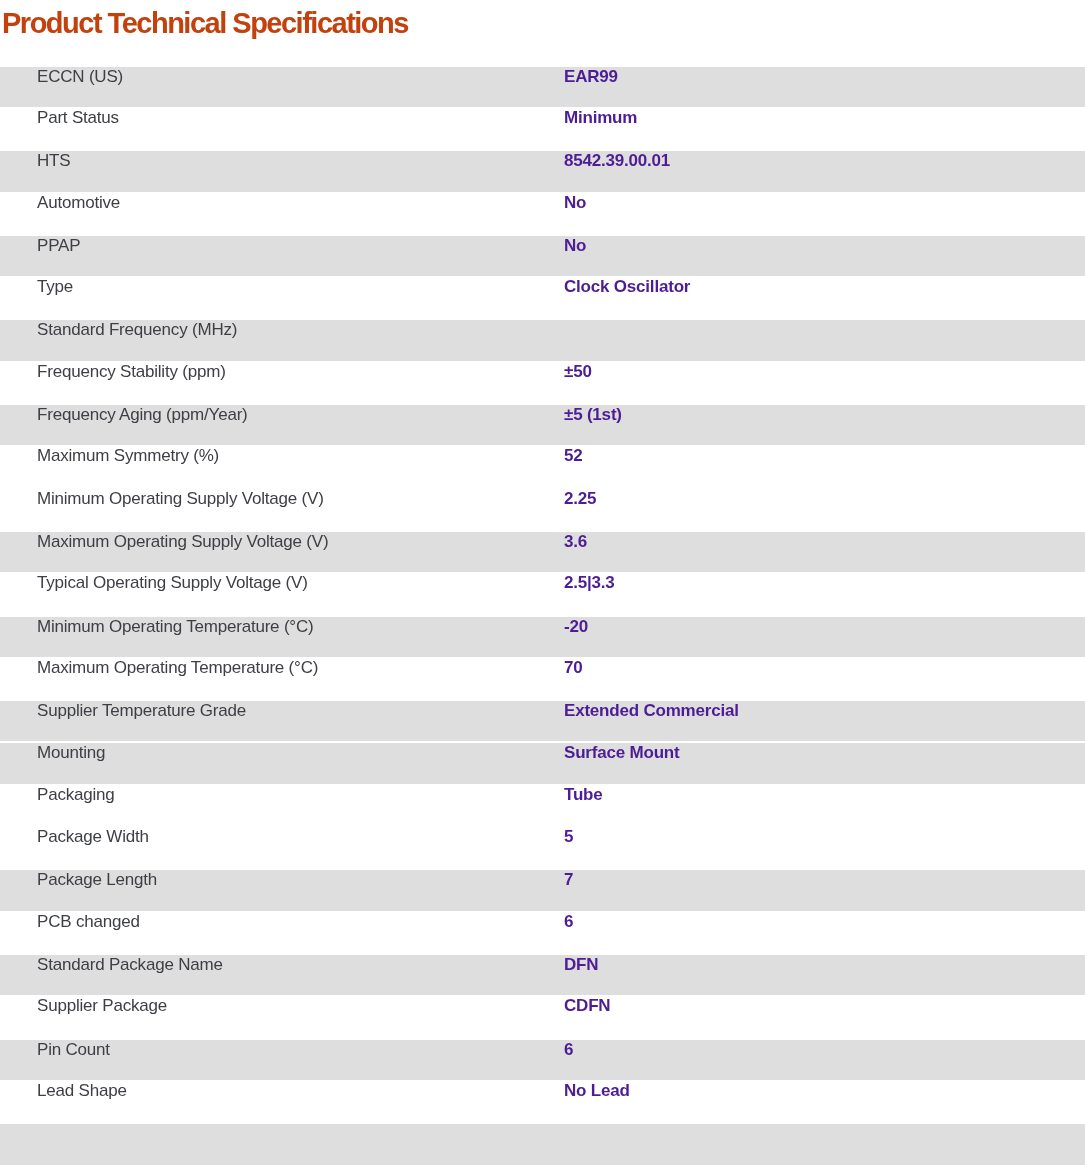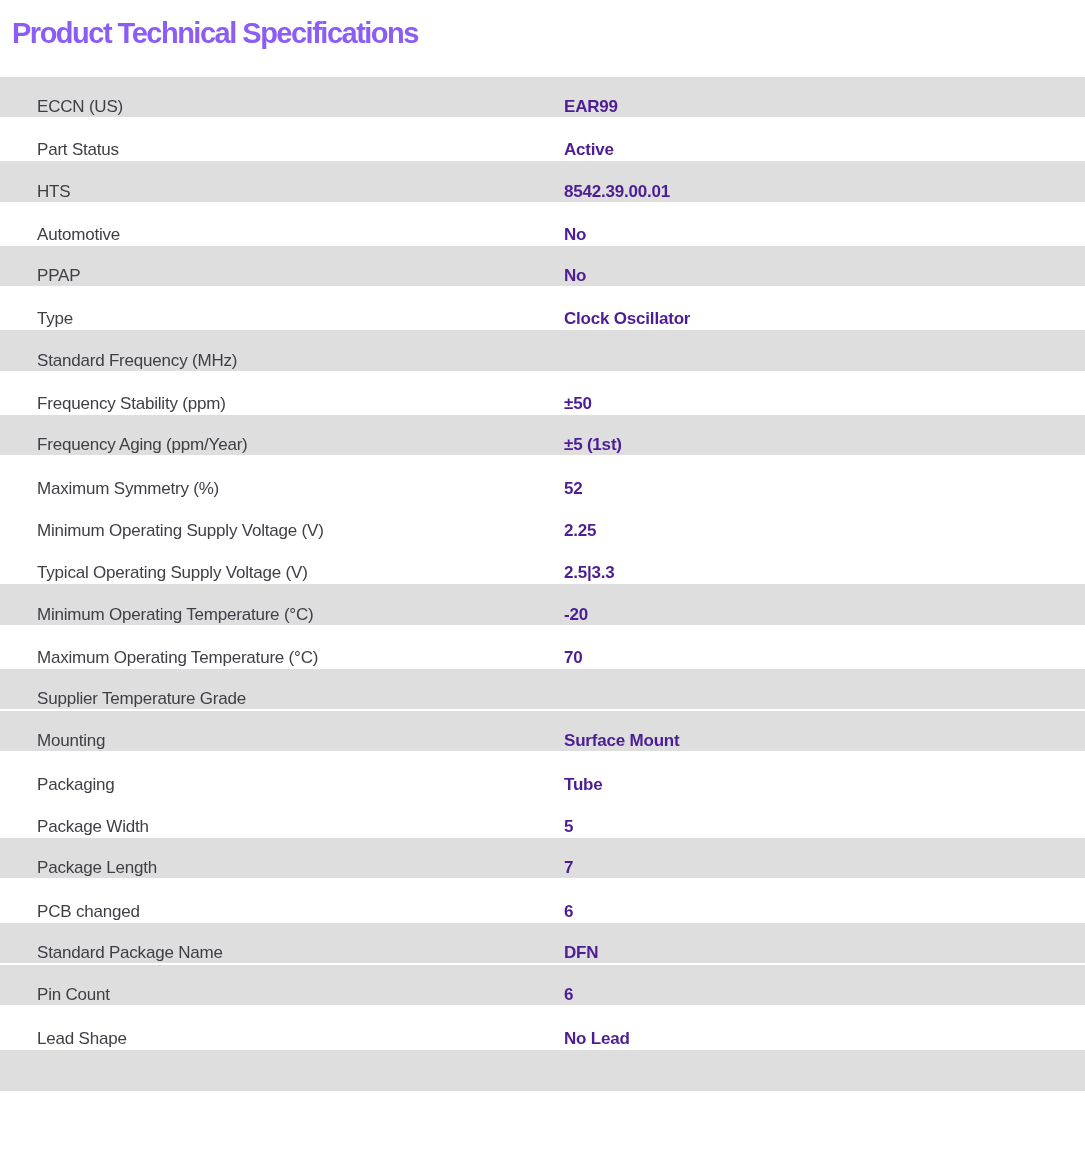--- a/index.html
+++ b/index.html
@@ -8,35 +8,35 @@
   }
   body {
     width: 1085px;
     height: 1172px;
     overflow: hidden;
     background: #ffffff;
     font-family: "Liberation Sans", sans-serif;
     position: relative;
   }
   .page-title {
-    margin: 10px;
+    margin: 0;
     padding: 5px 0 0 2px;
     font-size: 29px;
     font-weight: bold;
     letter-spacing: -1.5px;
-    color: #8b5cf6;
+    color: #c2410c;
     line-height: 1.3;
   }
   .spec-table {
     margin-top: 23px;
     width: 1085px;
   }
   .spec-row {
     display: flex;
-    align-items: flex-end;
+    align-items: flex-start;
     height: 42.3px;
     box-sizing: border-box;
     background: #ffffff;
   }
   .spec-row.alt {
     background: #dedede;
     border-top: 1px solid #ffffff;
     border-bottom: 1.5px solid #ffffff;
   }
   .spec-label {
@@ -69,21 +69,21 @@
 
 <h1 class="page-title">Product Technical Specifications</h1>
 
 <div class="spec-table" id="spec-table">
     <div class="spec-row alt">
       <div class="spec-label">ECCN (US)</div>
       <div class="spec-value">EAR99</div>
     </div>
     <div class="spec-row">
       <div class="spec-label">Part Status</div>
-      <div class="spec-value">Active</div>
+      <div class="spec-value">Minimum</div>
     </div>
     <div class="spec-row alt">
       <div class="spec-label">HTS</div>
       <div class="spec-value">8542.39.00.01</div>
     </div>
     <div class="spec-row">
       <div class="spec-label">Automotive</div>
       <div class="spec-value">No</div>
     </div>
     <div class="spec-row alt">
@@ -106,34 +106,39 @@
       <div class="spec-value">±5 (1st)</div>
     </div>
     <div class="spec-row">
       <div class="spec-label">Maximum Symmetry (%)</div>
       <div class="spec-value">52</div>
     </div>
     <div class="spec-row">
       <div class="spec-label">Minimum Operating Supply Voltage (V)</div>
       <div class="spec-value">2.25</div>
     </div>
+    <div class="spec-row alt">
+      <div class="spec-label">Maximum Operating Supply Voltage (V)</div>
+      <div class="spec-value">3.6</div>
+    </div>
     <div class="spec-row">
       <div class="spec-label">Typical Operating Supply Voltage (V)</div>
       <div class="spec-value">2.5|3.3</div>
     </div>
     <div class="spec-row alt">
       <div class="spec-label">Minimum Operating Temperature (°C)</div>
       <div class="spec-value">-20</div>
     </div>
     <div class="spec-row">
       <div class="spec-label">Maximum Operating Temperature (°C)</div>
       <div class="spec-value">70</div>
     </div>
     <div class="spec-row alt">
       <div class="spec-label">Supplier Temperature Grade</div>
+      <div class="spec-value">Extended Commercial</div>
     </div>
     <div class="spec-row alt">
       <div class="spec-label">Mounting</div>
       <div class="spec-value">Surface Mount</div>
     </div>
     <div class="spec-row">
       <div class="spec-label">Packaging</div>
       <div class="spec-value">Tube</div>
     </div>
     <div class="spec-row">
@@ -145,20 +150,24 @@
       <div class="spec-value">7</div>
     </div>
     <div class="spec-row">
       <div class="spec-label">PCB changed</div>
       <div class="spec-value">6</div>
     </div>
     <div class="spec-row alt">
       <div class="spec-label">Standard Package Name</div>
       <div class="spec-value">DFN</div>
     </div>
+    <div class="spec-row">
+      <div class="spec-label">Supplier Package</div>
+      <div class="spec-value">CDFN</div>
+    </div>
     <div class="spec-row alt">
       <div class="spec-label">Pin Count</div>
       <div class="spec-value">6</div>
     </div>
     <div class="spec-row">
       <div class="spec-label">Lead Shape</div>
       <div class="spec-value">No Lead</div>
     </div>
     <div class="clipped-row"></div>
   </div>

